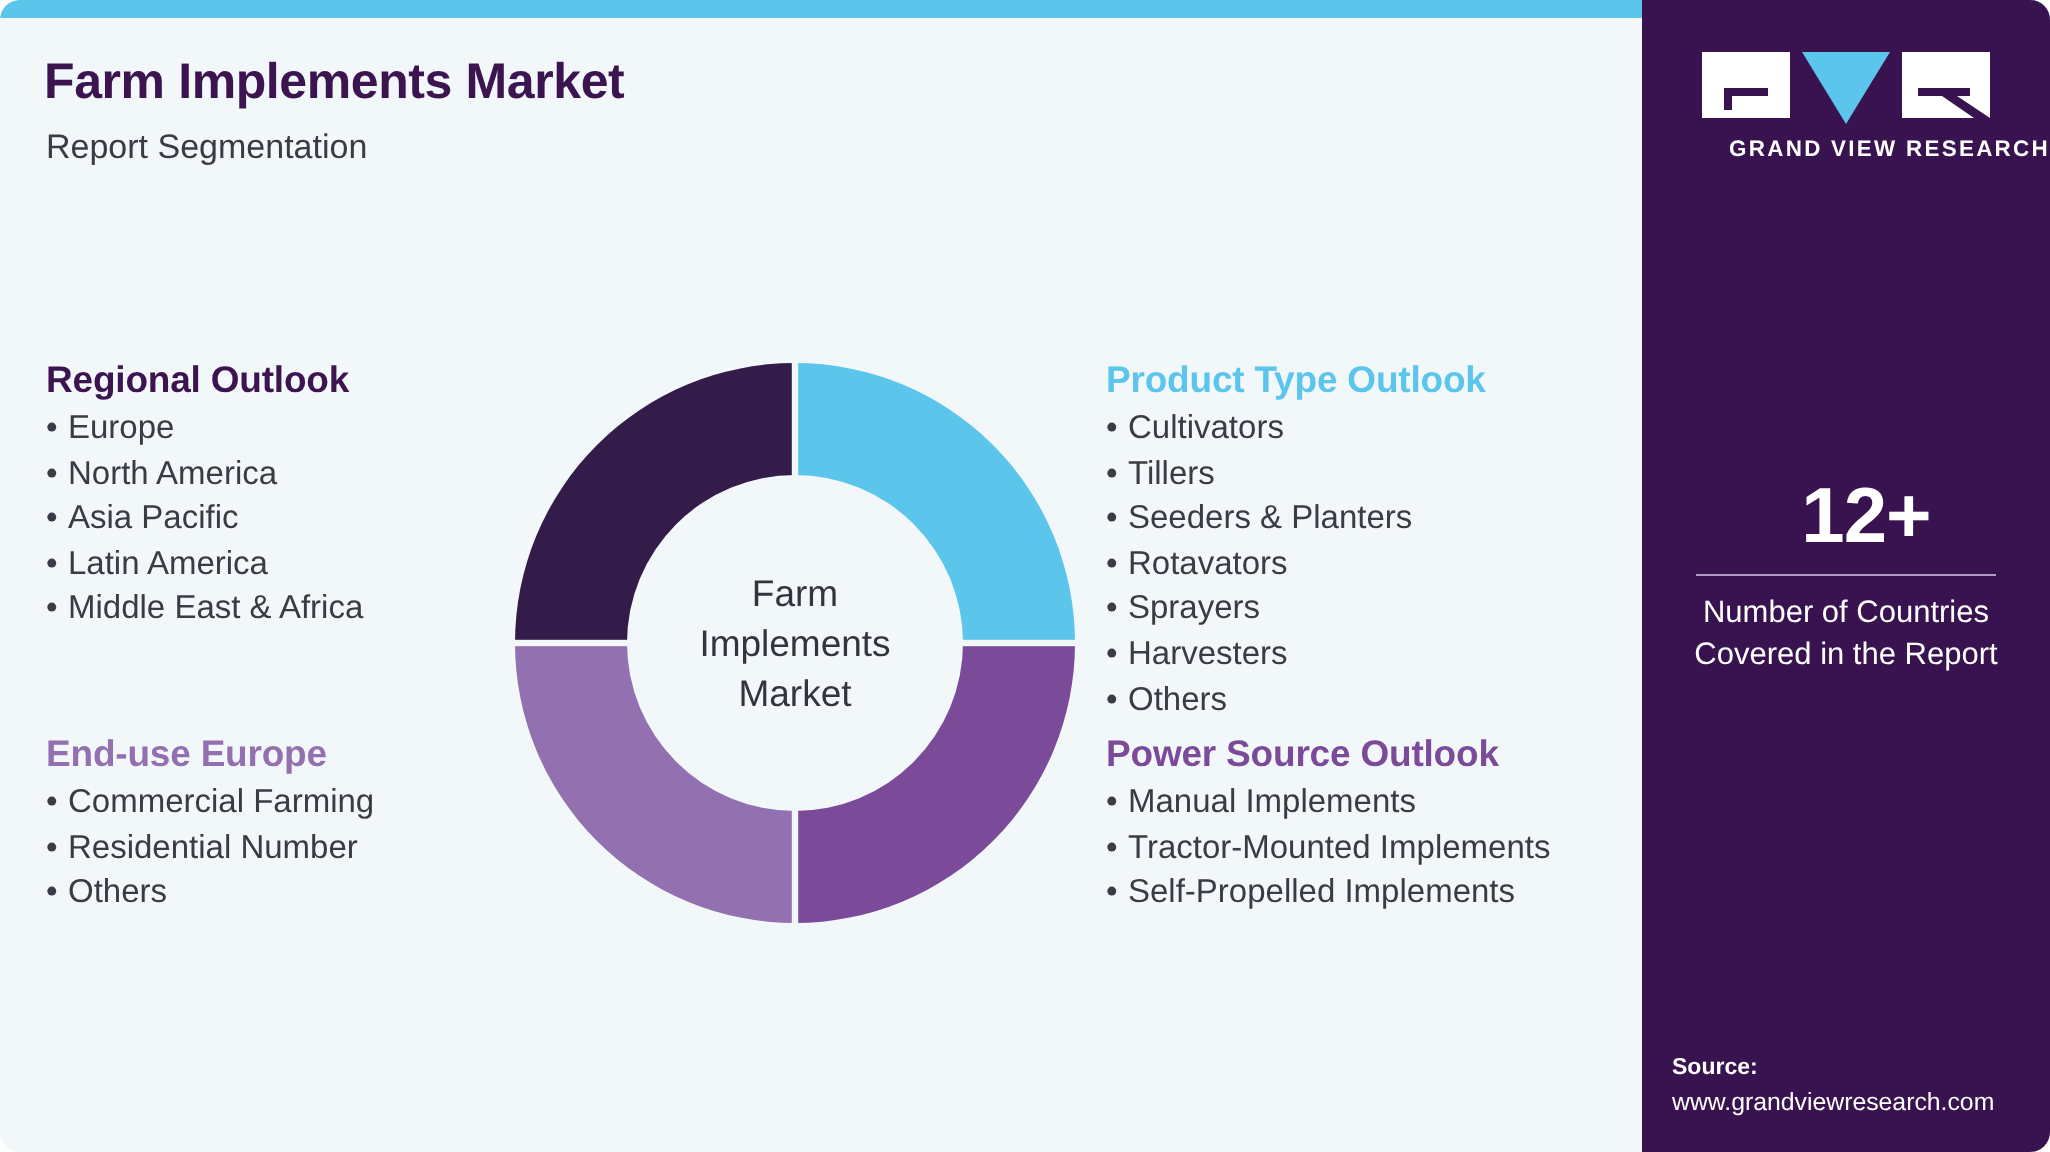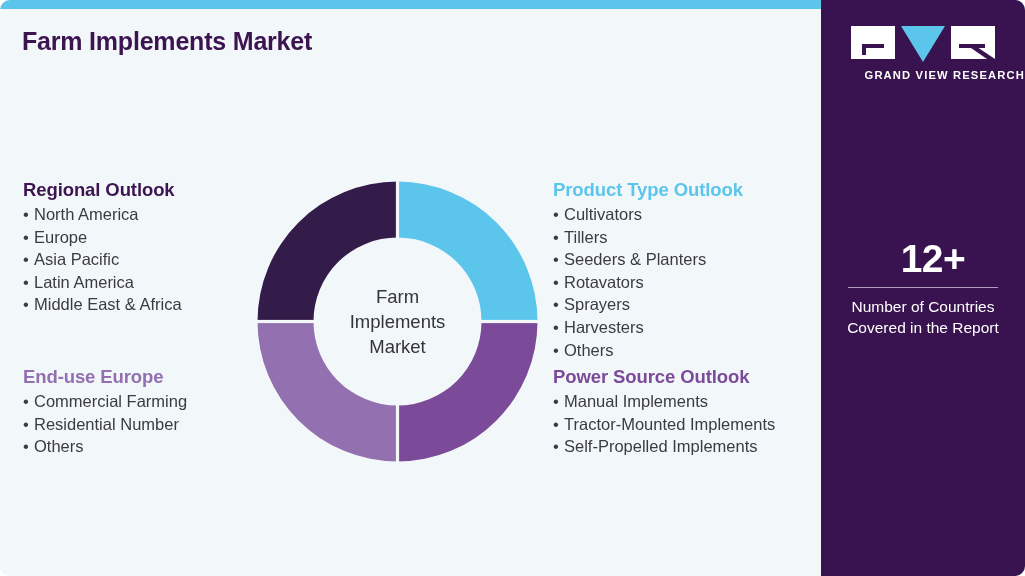--- a/index.html
+++ b/index.html
@@ -216,26 +216,27 @@
 </head>
 <body>
 
 <div class="card">
 
   <div class="accent-bar" style="background: rgb(91, 197, 236);"></div>
 
   <div class="main-area">
 
     <div class="title">Farm Implements Market</div>
+    <div class="subtitle">Report Segmentation</div>
 
     <div class="block" id="block-regional">
       <h3 style="color: rgb(60, 20, 80);">Regional Outlook</h3>
       <ul>
+        <li><span class="bullet">•</span><span>Europe</span></li>
         <li><span class="bullet">•</span><span>North America</span></li>
-        <li><span class="bullet">•</span><span>Europe</span></li>
         <li><span class="bullet">•</span><span>Asia Pacific</span></li>
         <li><span class="bullet">•</span><span>Latin America</span></li>
         <li><span class="bullet">•</span><span>Middle East &amp; Africa</span></li>
       </ul>
     </div>
 
     <div class="block" id="block-enduse">
       <h3 style="color: rgb(147, 112, 176);">End-use Europe</h3>
       <ul>
         <li><span class="bullet">•</span><span>Commercial Farming</span></li>
@@ -308,16 +309,20 @@
       <span class="logo-text">GRAND VIEW RESEARCH</span>
     </div>
 
     <div class="stat">
       <span class="stat-value">12+</span>
       <div class="stat-divider"></div>
       <span class="stat-label">Number of Countries</span>
       <span class="stat-label">Covered in the Report</span>
     </div>
 
+    <div class="source">
+      <span class="source-label">Source:</span>
+      <span class="source-url">www.grandviewresearch.com</span>
+    </div>
 
   </div>
 
 </div>
 
 </body></html>

